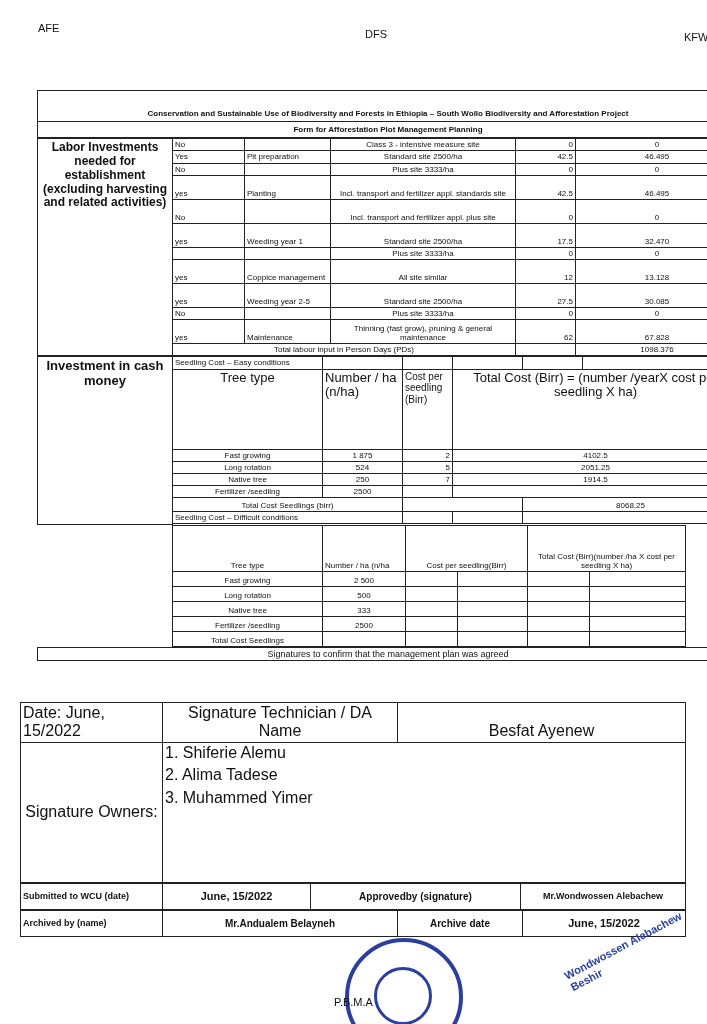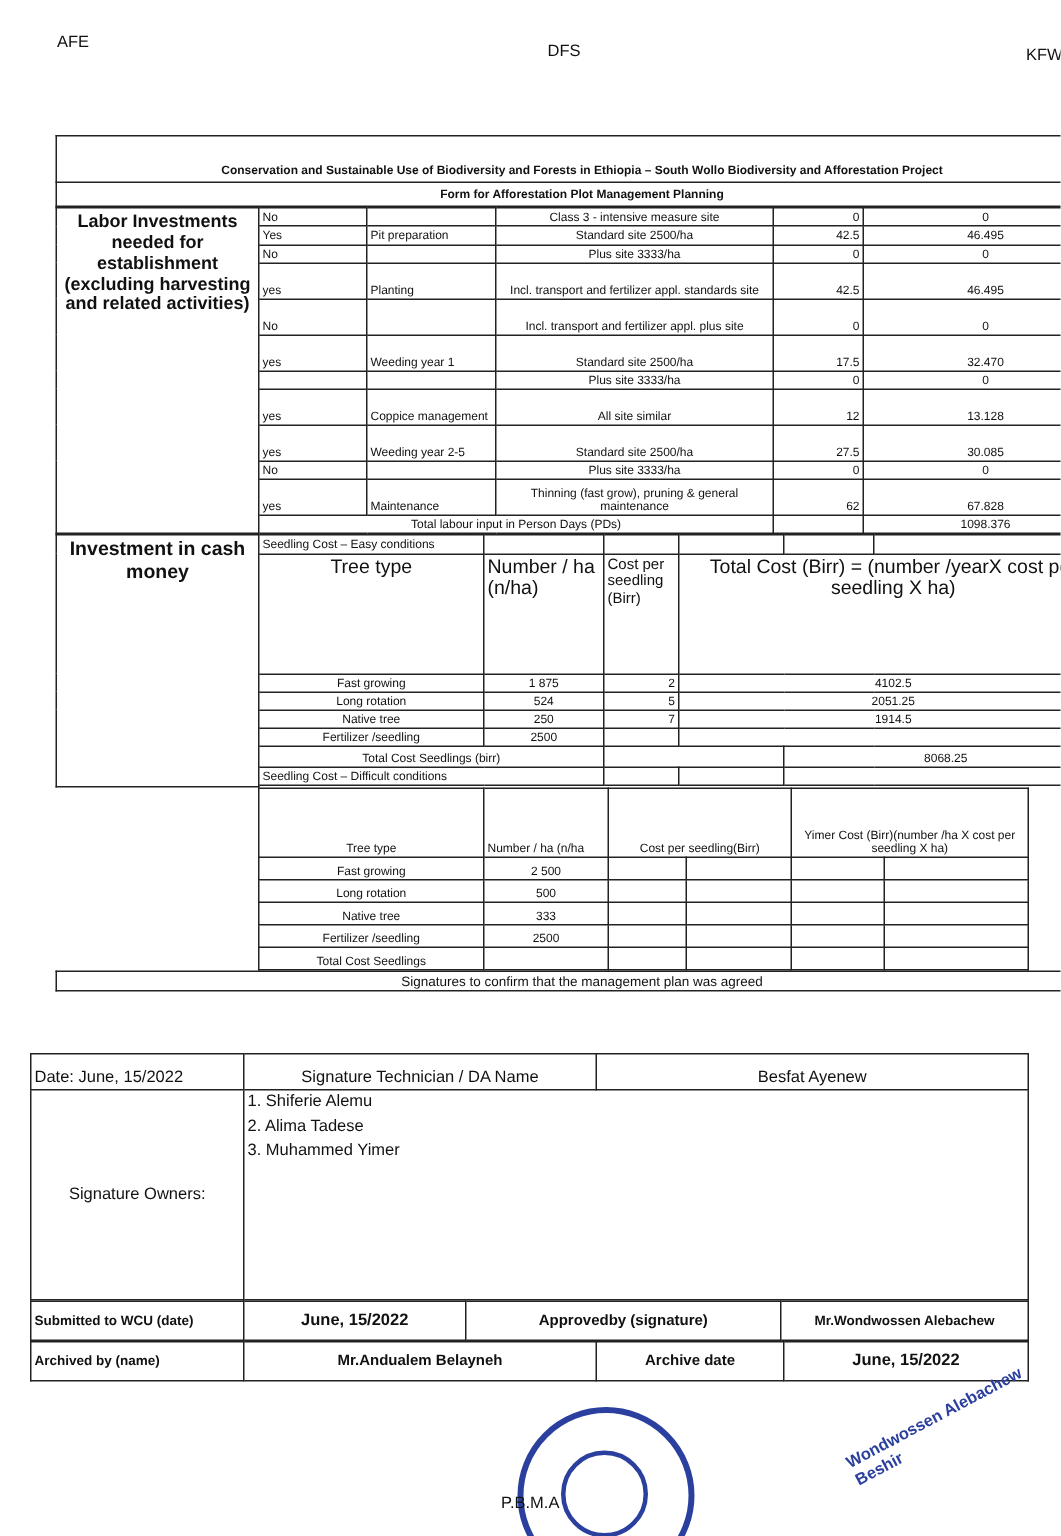--- a/index.html
+++ b/index.html
@@ -6,21 +6,21 @@
   body { width:707px; height:1024px; position:relative; overflow:hidden; font-family:"Liberation Sans", sans-serif; color:#111; }
   .hdr { position:absolute; top:22px; font-size:11px; }
   .form { position:absolute; left:37px; top:63px; width:702px;margin-top:27px; }
   table { border-collapse:collapse; width:100%; table-layout:fixed; }
   td { border:1px solid #222; font-size:8px; padding:1px 2px; vertical-align:bottom; line-height:1.15; }
   .c { text-align:center; }
   .r { text-align:right; }
   .title td { text-align:center; font-size:8px; font-weight:bold; padding:3px 2px; }
   .big { font-size:12px; text-align:center; vertical-align:top; font-weight:bold; padding-top:2px; }
   .hdr13 { font-size:13px; vertical-align:top; }
-  .sig td { font-size:11px;margin-top:44px; }
+  .sig td { font-size:16px;margin-top:44px; }
   .small9 td { font-size:9px;margin-left:43px; }
   .stamp { position:absolute; left:345px; top:938px; width:110px; height:110px; border:4px solid #2a3f9e; border-radius:50%; }
   .stamp .inner { position:absolute; left:25px; top:25px; width:52px; height:52px; border:3px solid #2a3f9e; border-radius:50%; }
   .stamp-text { position:absolute; left:334px; top:996px; font-size:11px; }
   .sign { position:absolute; left:560px; top:935px; color:#2a3f9e; font-weight:bold; font-size:11px; transform:rotate(-28deg); line-height:1.2; }
 </style>
 </head>
 <body>
 
 <div class="hdr" style="left:38px">AFE</div>
@@ -209,21 +209,21 @@
         <col style="width:52px">
         <col style="width:70px">
         <col style="width:62px">
         <col>
       </colgroup>
     <tbody>
         <tr style="height:46px">
       <td class="c">Tree type</td>
       <td>Number / ha (n/ha</td>
       <td colspan="2" class="c">Cost per seedling(Birr)</td>
-      <td colspan="2" class="c">Yimer Cost (Birr)(number /ha X cost per seedling X ha)</td>
+      <td colspan="2" class="c">Total Cost (Birr)(number /ha X cost per seedling X ha)</td>
     </tr>
     <tr style="height:15px">
           <td class="c">Fast growing</td>
           <td class="c">2 500</td>
           <td></td>
           <td></td>
           <td></td>
           <td></td>
         </tr>
     <tr style="height:15px">

